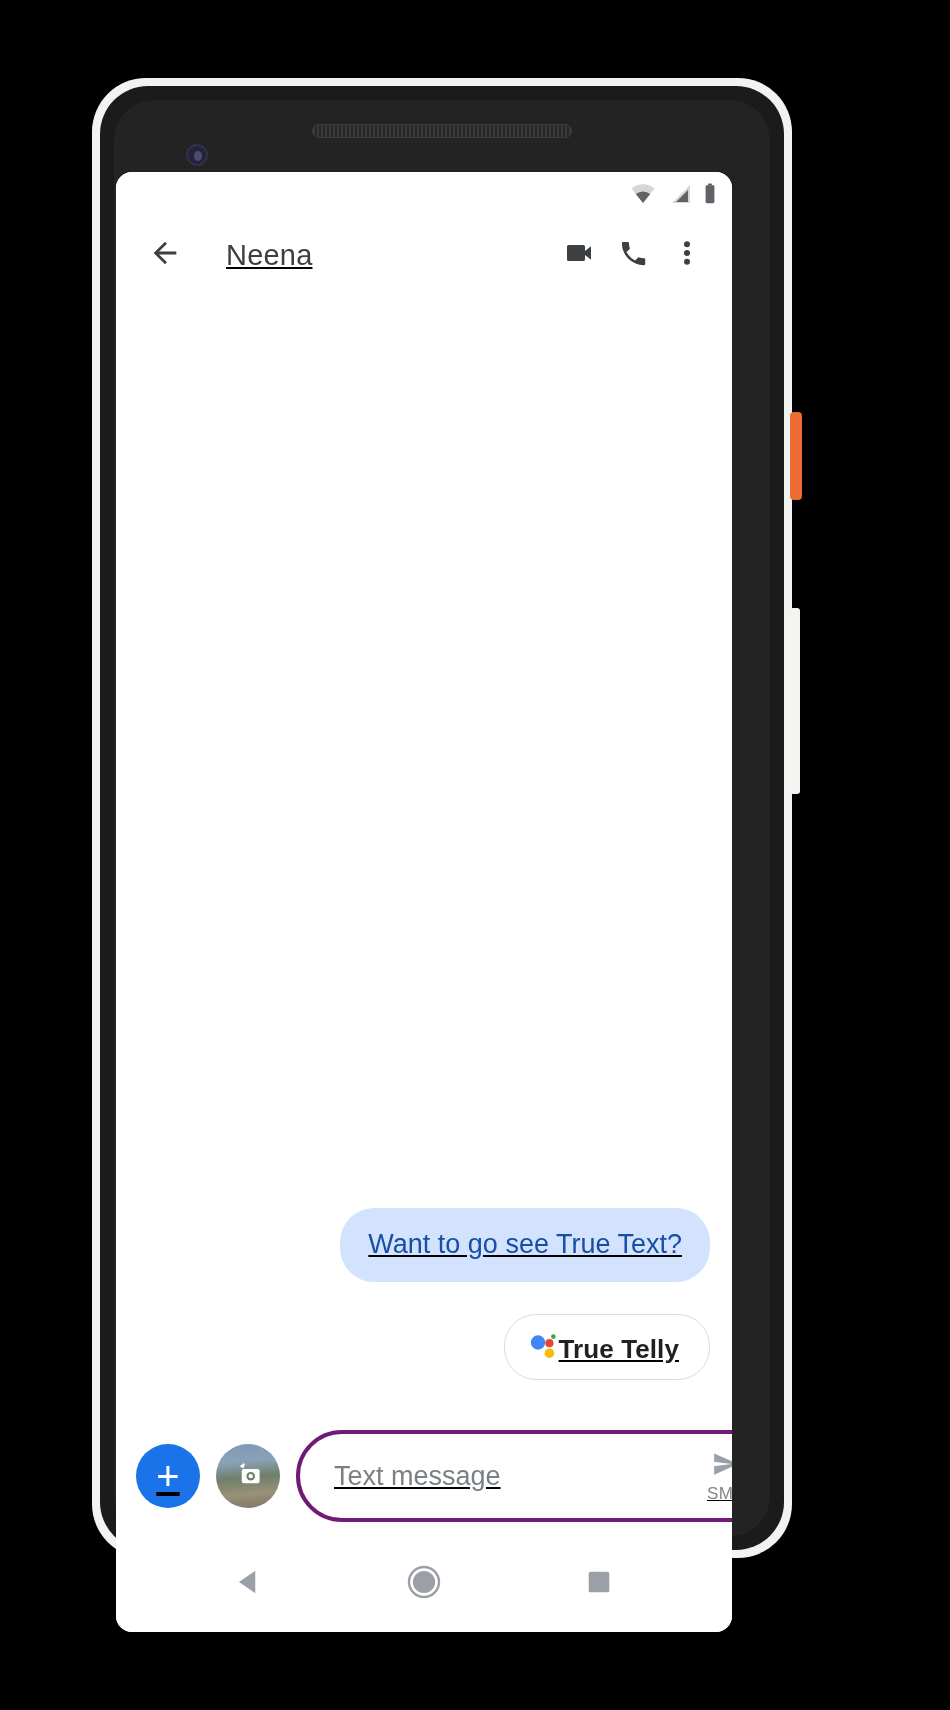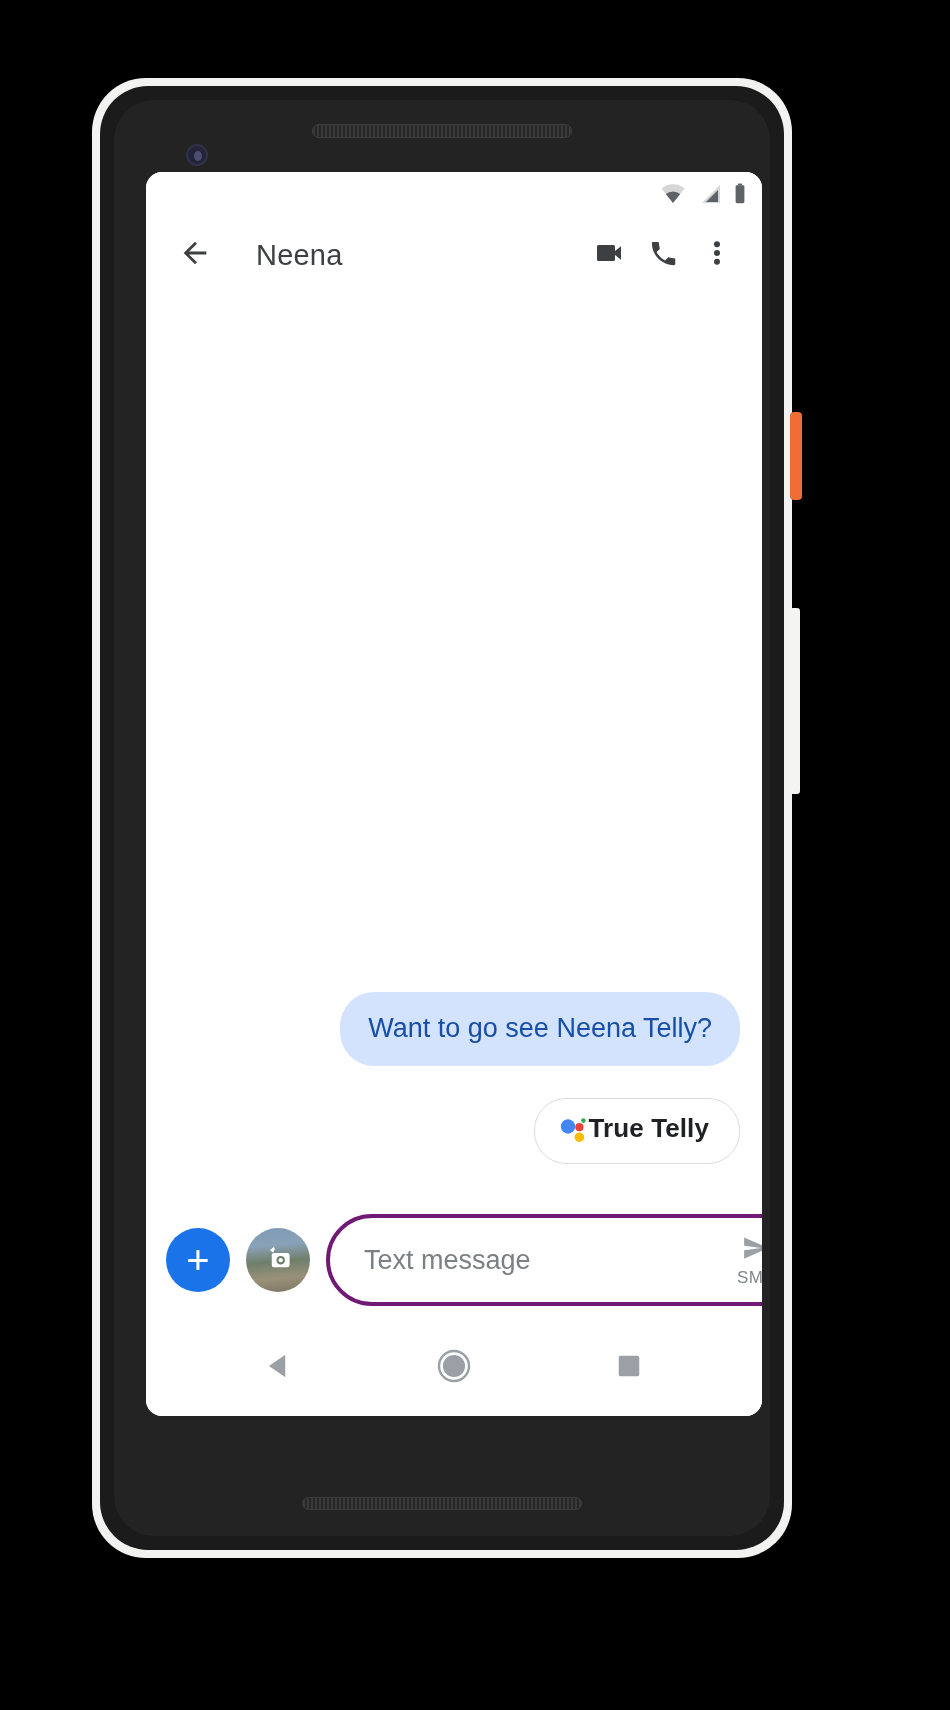--- a/index.html
+++ b/index.html
@@ -63,26 +63,26 @@
     background:#ef6c33;
   }
   #volume-button{
     position:absolute; left:790px; top:608px;
     width:10px; height:186px; border-radius:3px;
     background:#f4f4f2;
   }
 
   
   #screen{
-    position:absolute; left:146px; top:172px;
-    width:616px; height:1244px;
+    position:absolute; left:116px; top:172px;
+    width:616px; height:1460px;
     background:#fff;
     border-radius:16px;
     overflow:hidden;
-    display:flex; flex-direction:column;
+    display:flex; flex-direction:column;text-decoration:underline;
   }
 
   
   #status-bar{
     height:44px; flex:none;
     display:flex; align-items:center; justify-content:flex-end;
     padding:0 14px 0 0; gap:9px;
     background:#fff;
   }
   .sb-icon{ display:block; }
@@ -114,21 +114,21 @@
   #message-bubble{
     background:#d3e3fd; color:#174ea6;
     font-size:27px; line-height:1.25;
     padding:20px 28px;
     border-radius:34px;
     max-width:86%;
     white-space:nowrap;
   }
   .chip-row{ display:flex; justify-content:flex-end; margin-top:32px; margin-bottom:30px; }
   #suggestion-chip{
-    display:flex; align-items:flex-start; gap:0;
+    display:flex; align-items:flex-end; gap:0;
     background:#fff; border:1px solid #dadce0;
     border-radius:32px;
     padding:14px 30px 14px 22px;
     cursor:pointer;
   }
   #suggestion-chip-label{ font-size:26px; color:#202124; font-weight:bold; letter-spacing:.1px; }
 
   
   #composer{
     flex:none; height:120px;
@@ -247,21 +247,21 @@
             <circle cx="3" cy="5" r="2.4" fill="#3c4043"></circle>
             <circle cx="3" cy="12" r="2.4" fill="#3c4043"></circle>
             <circle cx="3" cy="19" r="2.4" fill="#3c4043"></circle>
           </svg>
         </span>
       </div>
     </div>
 
     <div id="thread">
       <div class="msg-row">
-        <div id="message-bubble">Want to go see Neena Telly?</div>
+        <div id="message-bubble">Want to go see True Text?</div>
       </div>
       <div class="chip-row">
         <div id="suggestion-chip">
           <span>
             <svg width="32" height="32" viewBox="0 0 32 32">
               <circle cx="11" cy="13.5" r="7.2" fill="#4285f4"></circle>
               <circle cx="22.4" cy="14.2" r="4.1" fill="#ea4335"></circle>
               <circle cx="22.4" cy="24.2" r="4.8" fill="#fbbc04"></circle>
               <circle cx="26.4" cy="7.6" r="2.3" fill="#34a853"></circle>
             </svg>

